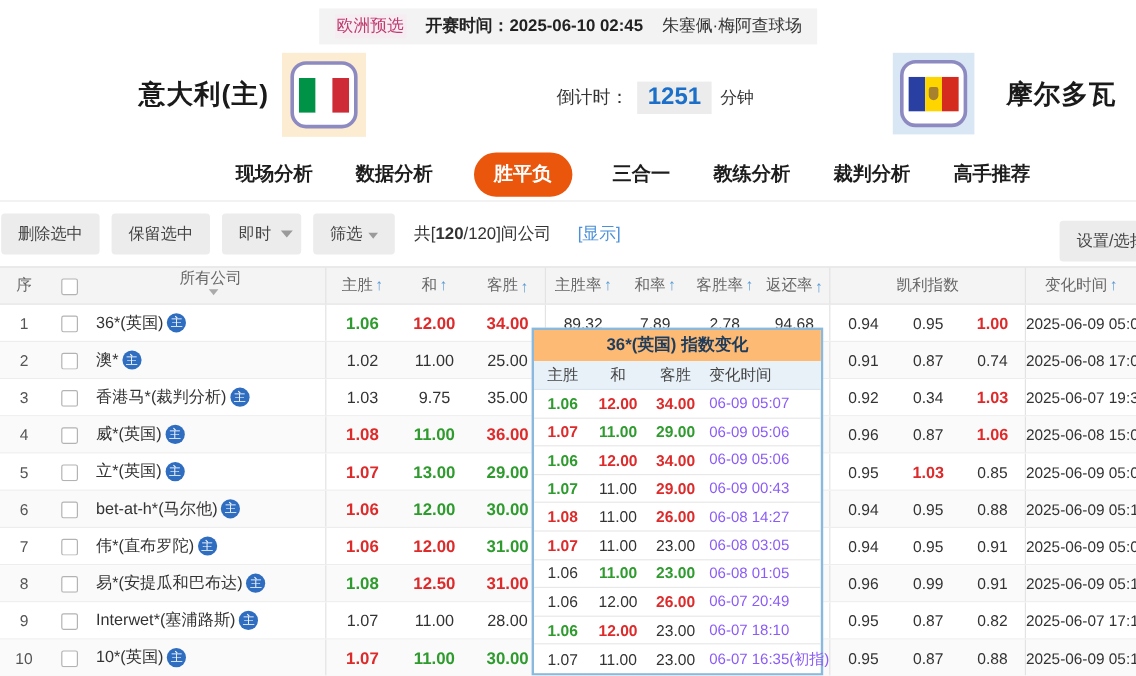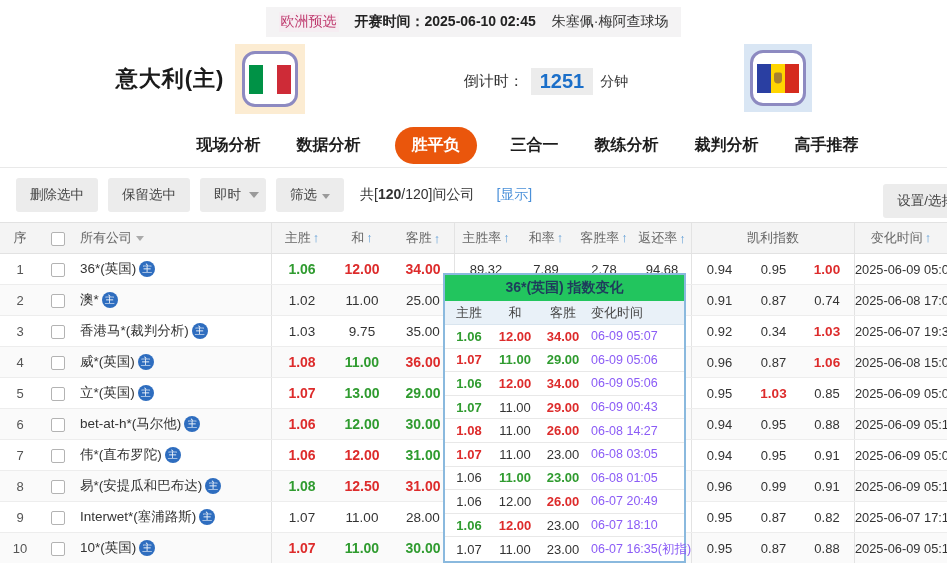--- a/index.html
+++ b/index.html
@@ -34,40 +34,40 @@
   .cd-value { background:#ececec; color:#1b6fc9; font-weight:700; font-size:20px; padding:2px 9px; }
 
   
   .tabrow { position:absolute; top:124px; left:0; width:947px; height:44px; border-bottom:1px solid #e9e9e9;
             display:flex; align-items:center; justify-content:center; gap:32px; padding-left:108px; }
   .tab { font-size:16px; font-weight:700; color:#1d1d1d; cursor:pointer; padding:7px 2px; white-space:nowrap; }
   .tab.active { background:#ea560c; color:#fff; border-radius:19px; padding:8px 17px; }
 
   
   .toolbar { position:absolute; top:168px; left:0; width:947px; height:54px; display:flex; align-items:center;
-             gap:10px; padding-left:16px; }
+             gap:10px; padding-left:1px; }
   .tbtn { background:#ececec; border:none; color:#444; font-size:13.5px; padding:8px 14px; border-radius:3px;
           font-family:inherit; cursor:pointer; white-space:nowrap; }
   .tsel { display:flex; align-items:center; justify-content:space-between; width:66px; }
   .caret-down { width:0; height:0; border-left:5px solid transparent; border-right:5px solid transparent;
                 border-top:6px solid #9a9a9a; display:inline-block; margin-left:8px; }
   .count-text { font-size:14px; color:#333; margin-left:6px; white-space:nowrap; }
   .count-text b { font-weight:700; }
   .show-link { color:#4a90d9; font-size:14px; cursor:pointer; margin-left:12px; }
   .settings-btn { position:absolute; top:184px; right:-22px; background:#ececec; border:none; color:#444;
                   font-size:13.5px; padding:8px 14px; border-radius:3px; font-family:inherit; white-space:nowrap; }
 
   
   .tbl { position:absolute; top:222px; left:0; width:947px; }
   .thead, .tr { display:grid; grid-template-columns:40px 36px 196px 60px 60px 63px 62px 58px 58px 59px 55px 53px 55px 92px;
                 align-items:center; }
   .thead { height:32px; background:#f4f4f4; border-top:1px solid #e2e2e2; border-bottom:1px solid #e2e2e2;
            color:#666; font-size:13px; }
   .th { text-align:center; white-space:nowrap; }
-  .th.company { text-align:center; padding-left:4px; }
+  .th.company { text-align:center; padding-left:4px;flex-direction:column; }
   .th.kelly { grid-column:11 / span 3; }
   .sort-arrow::after { content:"↑"; color:#5b9bd5; font-weight:700; font-size:13px; margin-left:2px; }
   .dd-caret { width:0; height:0; border-left:4px solid transparent; border-right:4px solid transparent;
               border-top:5px solid #aaa; display:inline-block; margin-left:4px; vertical-align:middle; }
   .bR { border-right:1px solid #e3e3e3; height:100%; display:flex; align-items:center; justify-content:center; }
   .th.bR { justify-content:center; }
   .th.company.bR { justify-content:flex-start; }
 
   .tr { height:31px; border-bottom:1px solid #ededed; background:#fff; font-size:13.5px; color:#333; cursor:pointer; }
   .tr:nth-child(even) { background:#fafafa; }
@@ -82,21 +82,21 @@
   .val-g { color:#2f9b2f; font-weight:700; font-size:14px; }
   .val-k { color:#333; font-weight:400; font-size:13.5px; }
   .td.rate { font-size:13px; }
   .td.kel { font-size:13px; }
   .td.kel.val-r, .td.kel.val-g { font-size:13.5px; }
   .td.time { font-size:12.8px; color:#333; }
 
   
   .popup { position:absolute; left:443px; top:273px; width:243px; height:290px; background:#fff;
            border:2px solid #8ab9de; z-index:9; }
-  .popup-title { height:26px; background:#22c55e; color:#1e3c5c; font-weight:700; font-size:14px;
+  .popup-title { height:26px; background:#fdba74; color:#1e3c5c; font-weight:700; font-size:14px;
                  display:flex; align-items:center; justify-content:center; }
   .popup-head, .popup-row { display:grid; grid-template-columns:48px 44px 52px 95px; align-items:center; }
   .popup-head { height:24px; background:#e9f1f8; color:#444; font-size:13px; border-bottom:1px solid #d9e5ef; }
   .ph, .pc { text-align:center; white-space:nowrap; }
   .ph.time, .pc.time { text-align:left; padding-left:2px; }
   .popup-row { height:23.6px; border-bottom:1px solid #e8e8e8; font-size:13px; }
   .popup-row:last-child { border-bottom:none; }
   .pc.val-r, .pc.val-g { font-size:13px; }
   .pc.val-k { font-size:13px; }
   .pc.time { font-size:12.5px; color:#8b5cf6; }
@@ -134,20 +134,21 @@
       <div class="flag-frame">
         <div class="flag">
           <span style="background:#2a3fa2"></span>
             <span style="background:#ffd500">
               <i class="emblem"></i>
             </span>
             <span style="background:#d52b1e"></span>
         </div>
       </div>
     </div>
+    <div class="team-name away-name">摩尔多瓦</div>
   </div>
 
   <div class="tabrow" id="tab-bar">
       <div class="tab">现场分析</div>
       <div class="tab">数据分析</div>
       <div class="tab active">胜平负</div>
       <div class="tab">三合一</div>
       <div class="tab">教练分析</div>
       <div class="tab">裁判分析</div>
       <div class="tab">高手推荐</div>

